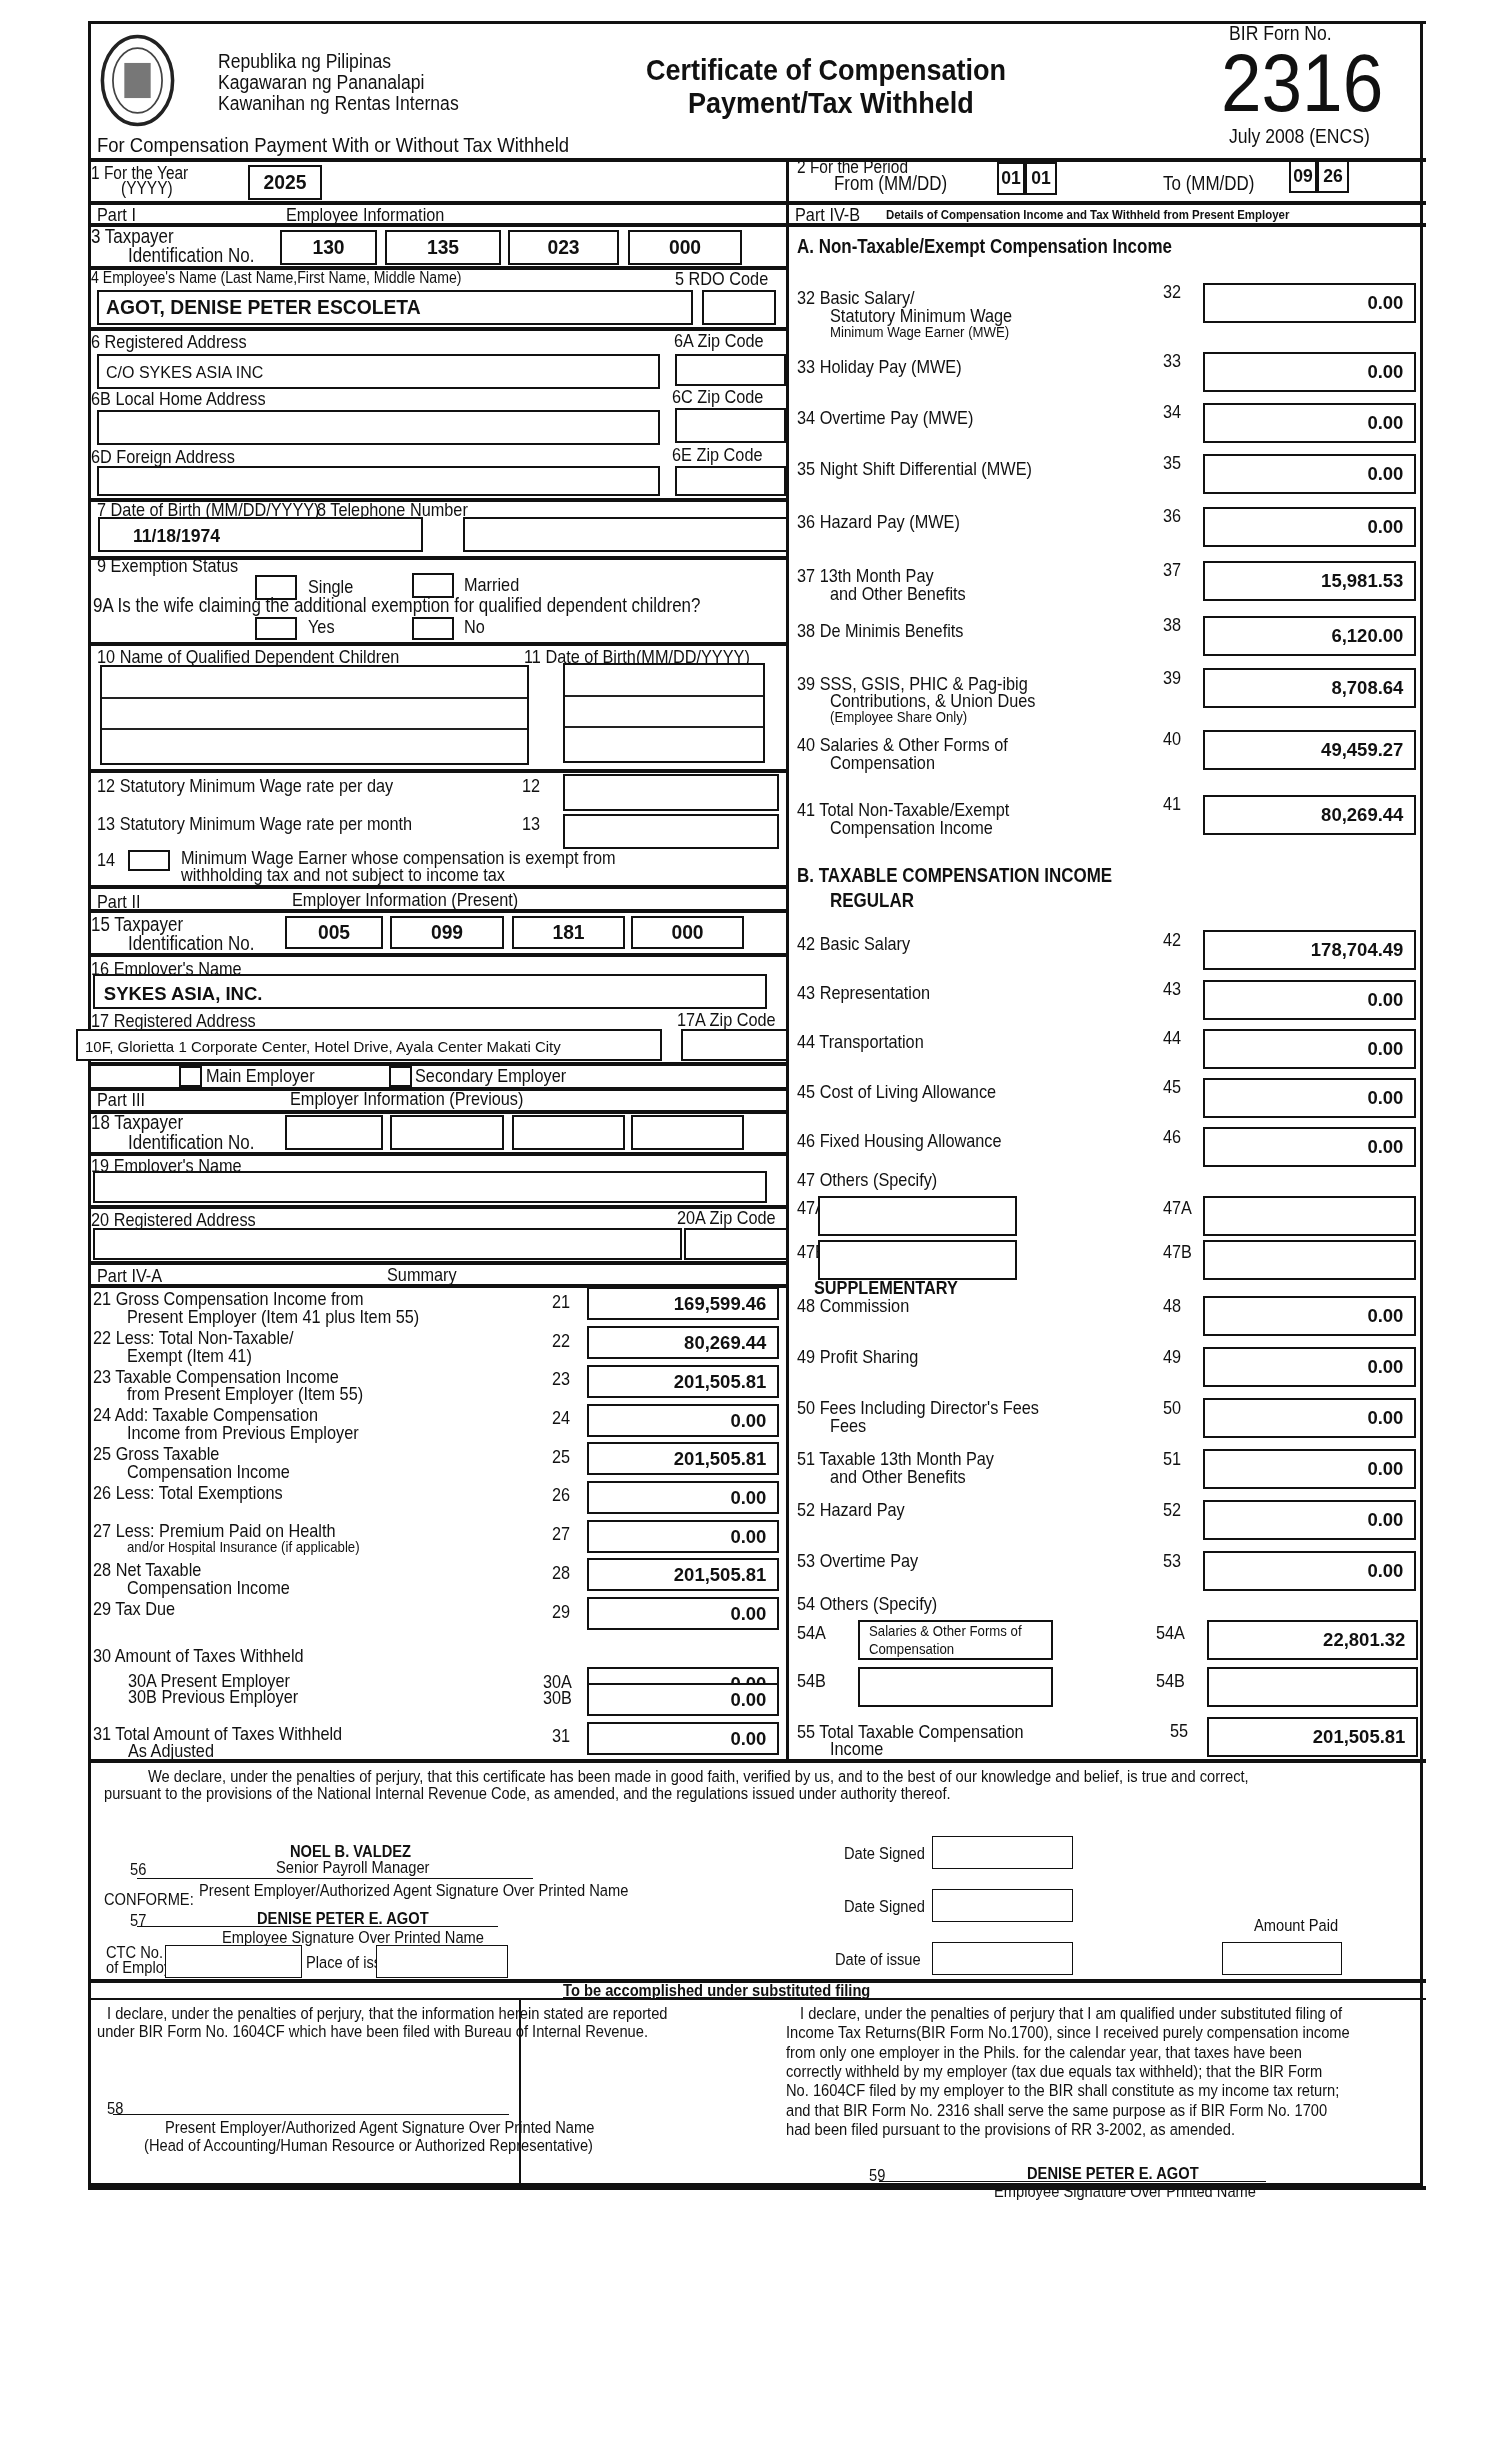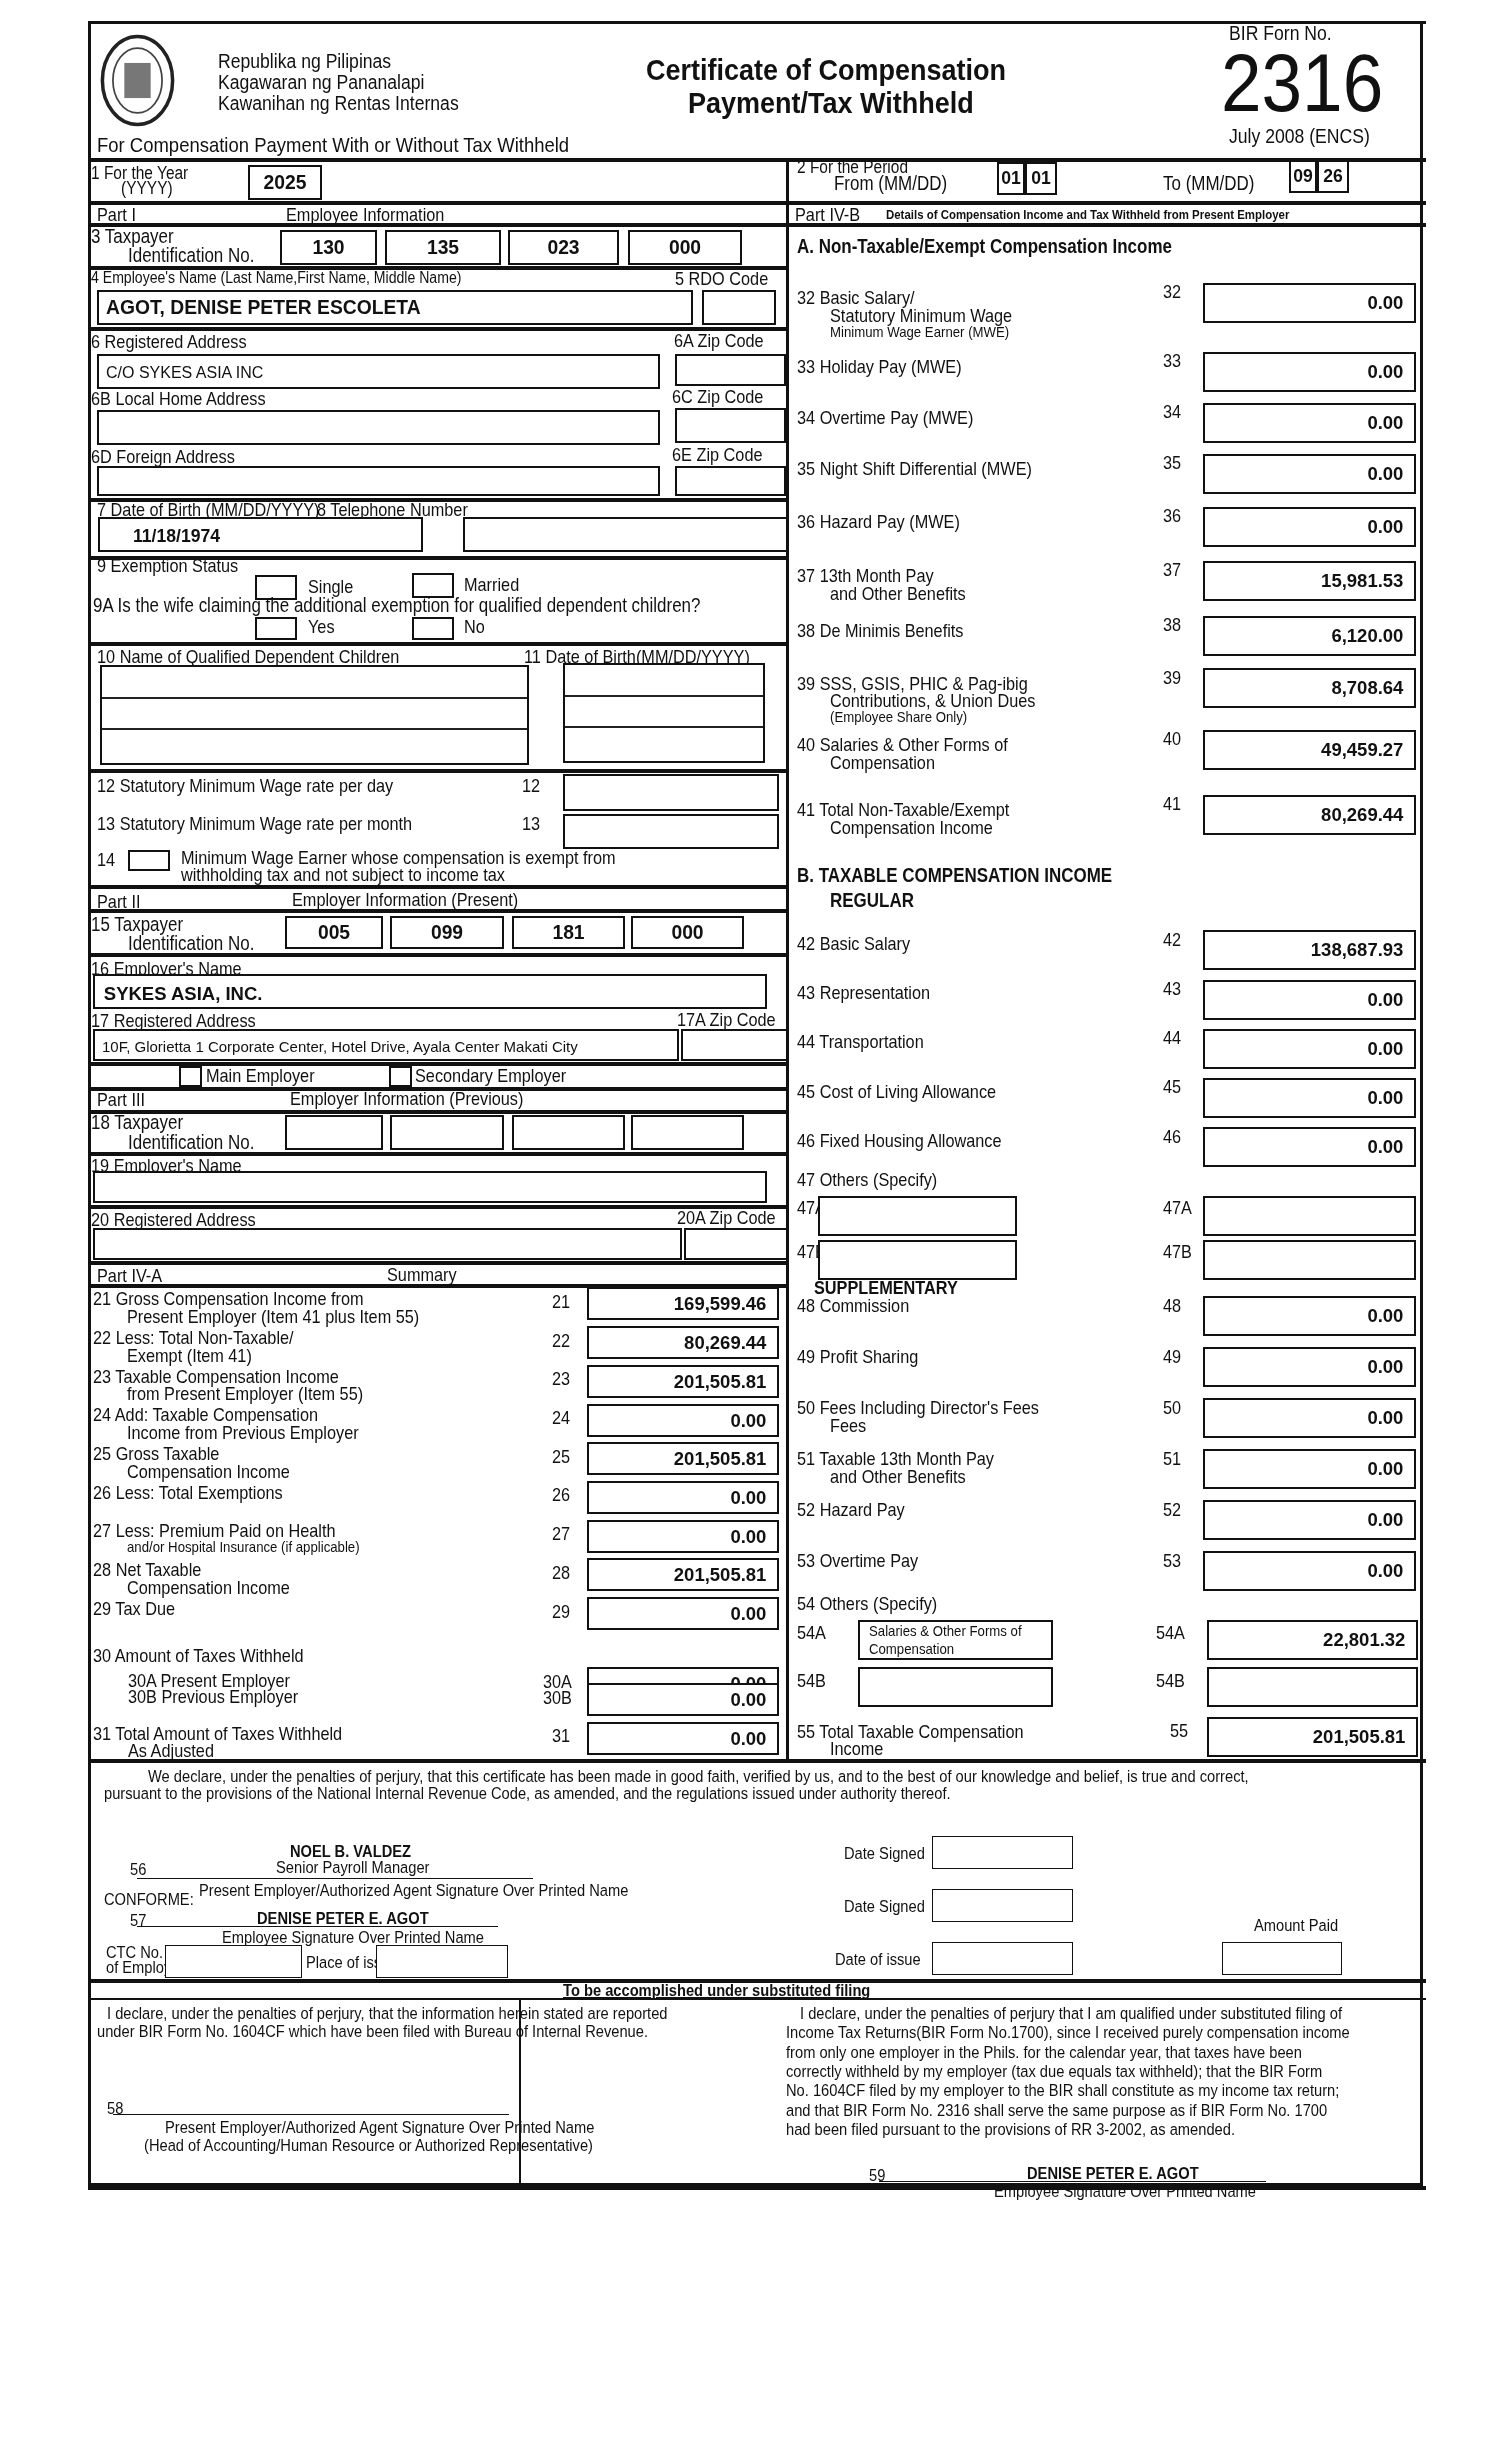--- a/index.html
+++ b/index.html
@@ -133,21 +133,21 @@
 <div class="lbl" style="left:128px;top:934px;font-size:19.3px">Identification No.</div>
 <div class="box valc" style="left:285px;top:916px;width:98px;height:33px">005</div>
 <div class="box valc" style="left:390px;top:916px;width:114px;height:33px">099</div>
 <div class="box valc" style="left:512px;top:916px;width:113px;height:33px">181</div>
 <div class="box valc" style="left:631px;top:916px;width:113px;height:33px">000</div>
 <div class="hl" style="left:88px;top:953px;width:700px"></div>
 <div class="lbl" style="left:91px;top:959px">16 Employer's Name</div>
 <div class="box" style="left:93px;top:974px;width:674px;height:35px;font-size:18.5px;font-weight:bold;padding:7px 8.8px">SYKES ASIA, INC.</div>
 <div class="lbl" style="left:91px;top:1011px">17 Registered Address</div>
 <div class="lbl" style="left:677px;top:1010px">17A Zip Code</div>
-<div class="box" style="left:93px;top:1029px;width:586px;height:32px;font-size:15px;padding:7px 7px;white-space:nowrap;overflow:hidden">10F, Glorietta 1 Corporate Center, Hotel Drive, Ayala Center Makati City</div>
+<div class="box" style="left:76px;top:1029px;width:586px;height:32px;font-size:15px;padding:7px 7px;white-space:nowrap;overflow:hidden">10F, Glorietta 1 Corporate Center, Hotel Drive, Ayala Center Makati City</div>
 <div class="box" style="left:681px;top:1029px;width:107px;height:32px"></div>
 <div class="hl" style="left:88px;top:1062px;width:700px"></div>
 <div class="box" style="left:179px;top:1066px;width:23px;height:21px"></div>
 <div class="lbl" style="left:206px;top:1066px">Main Employer</div>
 <div class="box" style="left:389px;top:1066px;width:23px;height:21px"></div>
 <div class="lbl" style="left:415px;top:1066px">Secondary Employer</div>
 <div class="hl" style="left:88px;top:1087px;width:700px"></div>
 
 <div class="lbl" style="left:97px;top:1090px">Part III</div>
 <div class="lbl" style="left:290px;top:1089px">Employer Information (Previous)</div>
@@ -254,21 +254,21 @@
     <div class="num" style="left:1163px;top:728px">40</div>
     <div class="box val" style="left:1203px;top:730px;width:213px;height:40px">49,459.27</div>
     <div class="lbl" style="left:797px;top:800px">41  Total Non-Taxable/Exempt</div>
     <div class="lbl" style="left:830px;top:818px">Compensation Income</div>
     <div class="num" style="left:1163px;top:793px">41</div>
     <div class="box val" style="left:1203px;top:795px;width:213px;height:40px">80,269.44</div>
     <div class="abs bold" style="left:797px;top:865px;font-size:19.3px;transform:scaleX(.88);transform-origin:left top">B. TAXABLE COMPENSATION INCOME</div>
     <div class="abs bold" style="left:830px;top:890px;font-size:19.3px;transform:scaleX(.88);transform-origin:left top">REGULAR</div>
     <div class="lbl" style="left:797px;top:934px">42  Basic Salary</div>
     <div class="num" style="left:1163px;top:929px">42</div>
-    <div class="box val" style="left:1203px;top:930px;width:213px;height:40px">138,687.93</div>
+    <div class="box val" style="left:1203px;top:930px;width:213px;height:40px">178,704.49</div>
     <div class="lbl" style="left:797px;top:983px">43  Representation</div>
     <div class="num" style="left:1163px;top:978px">43</div>
     <div class="box val" style="left:1203px;top:980px;width:213px;height:40px">0.00</div>
     <div class="lbl" style="left:797px;top:1032px">44  Transportation</div>
     <div class="num" style="left:1163px;top:1027px">44</div>
     <div class="box val" style="left:1203px;top:1029px;width:213px;height:40px">0.00</div>
     <div class="lbl" style="left:797px;top:1082px">45  Cost of Living Allowance</div>
     <div class="num" style="left:1163px;top:1076px">45</div>
     <div class="box val" style="left:1203px;top:1078px;width:213px;height:40px">0.00</div>
     <div class="lbl" style="left:797px;top:1131px">46  Fixed Housing Allowance</div>

